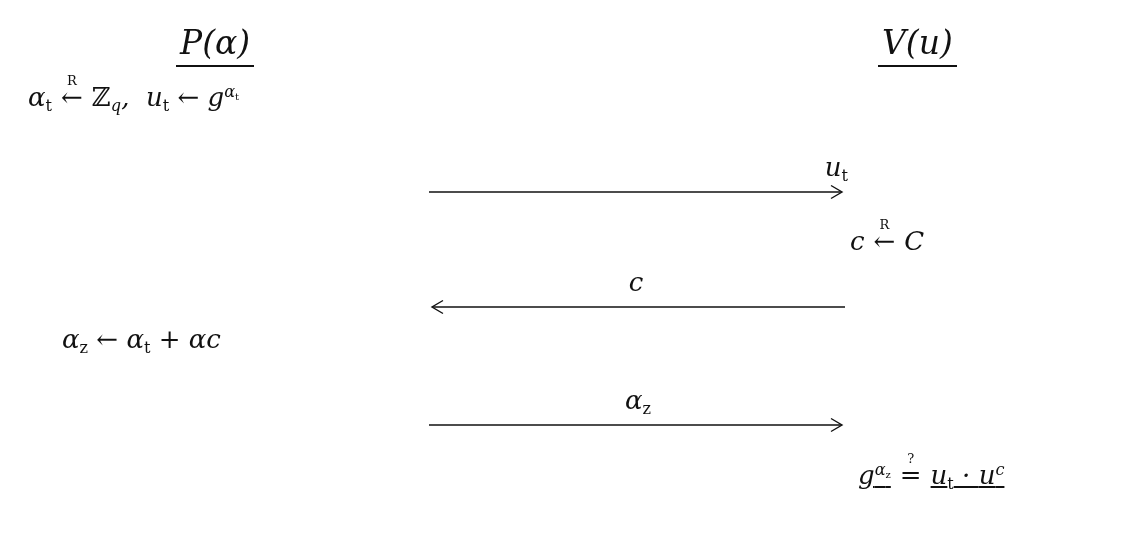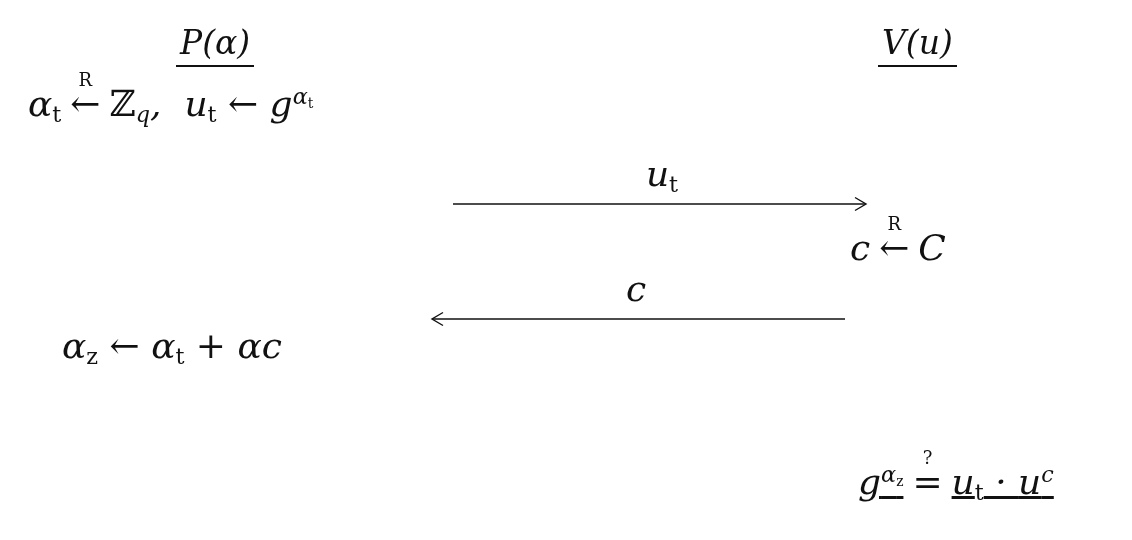--- a/index.html
+++ b/index.html
@@ -12,21 +12,21 @@
   }
   .canvas {
     position: relative;
     width: 1132px; height: 540px;
     background: #ffffff;
     overflow: hidden;
   }
   .abs { position: absolute; }
   .formula {
     font-style: italic;
-    font-size: 36px;
+    font-size: 26px;
     white-space: nowrap;
     line-height: 1.2;
   }
   .title {
     font-size: 33px;
     font-style: italic;
     border-bottom: 2px solid #111111;
     padding: 0 4px 3px 4px;
     display: inline-block;
     line-height: 1.15;
@@ -67,36 +67,43 @@
 
   <div class="abs" style="left:176px; top:24px;">
     <span class="title">P(α)</span>
   </div>
   <div class="abs" style="left:878px; top:24px;">
     <span class="title">V(u)</span>
   </div>
 
   <div class="abs formula" style="left:28px; top:82px;"><span>α</span><sub class="up">t</sub><span class="over"><span class="over-top">R</span><span class="over-base">←</span></span><span class="bb">ℤ</span><sub>q</sub><span>,&nbsp;&nbsp;</span><span>u</span><sub class="up">t</sub><span> ← </span><span>g</span><sup><span>α</span><sub class="up">t</sub></sup></div>
 
-  <div class="msg" style="left:452px; top:152px;">
+  <div class="msg" style="left:428px; top:152px;text-align:right;">
     <div class="formula"><span>u</span><sub class="up">t</sub></div>
     <svg class="arrow-svg" width="420" height="18" viewBox="0 0 420 18">
       <line x1="1" y1="9" x2="413" y2="9" stroke="#111111" stroke-width="1.4"></line>
       <path d="M403 2.5 L414 9 L403 15.5" fill="none" stroke="#111111" stroke-width="1.4"></path>
     </svg>
   </div>
 
   <div class="abs formula" style="left:850px; top:226px;"><span>c</span><span class="over"><span class="over-top">R</span><span class="over-base">←</span></span><span class="cal">C</span></div>
 
   <div class="msg" style="left:426px; top:267px;">
     <div class="formula"><span>c</span></div>
     <svg class="arrow-svg" width="420" height="18" viewBox="0 0 420 18">
       <line x1="7" y1="9" x2="419" y2="9" stroke="#111111" stroke-width="1.4"></line>
       <path d="M17 2.5 L6 9 L17 15.5" fill="none" stroke="#111111" stroke-width="1.4"></path>
     </svg>
   </div>
 
   <div class="abs formula" style="left:62px; top:324px;"><span>α</span><sub class="up">z</sub><span> ← </span><span>α</span><sub class="up">t</sub><span> + </span><span>αc</span></div>
 
+  <div class="msg" style="left:428px; top:385px;">
+    <div class="formula"><span>α</span><sub class="up">z</sub></div>
+    <svg class="arrow-svg" width="420" height="18" viewBox="0 0 420 18">
+      <line x1="1" y1="9" x2="413" y2="9" stroke="#111111" stroke-width="1.4"></line>
+      <path d="M403 2.5 L414 9 L403 15.5" fill="none" stroke="#111111" stroke-width="1.4"></path>
+    </svg>
+  </div>
 
   <div class="abs formula" style="left:858px; top:460px;text-decoration:underline;"><span>g</span><sup><span>α</span><sub class="up">z</sub></sup><span class="over"><span class="over-top">?</span><span class="over-base">=</span></span><span>u</span><sub class="up">t</sub><span> · </span><span>u</span><sup>c</sup></div>
 
 </div>
 
 </body></html>

